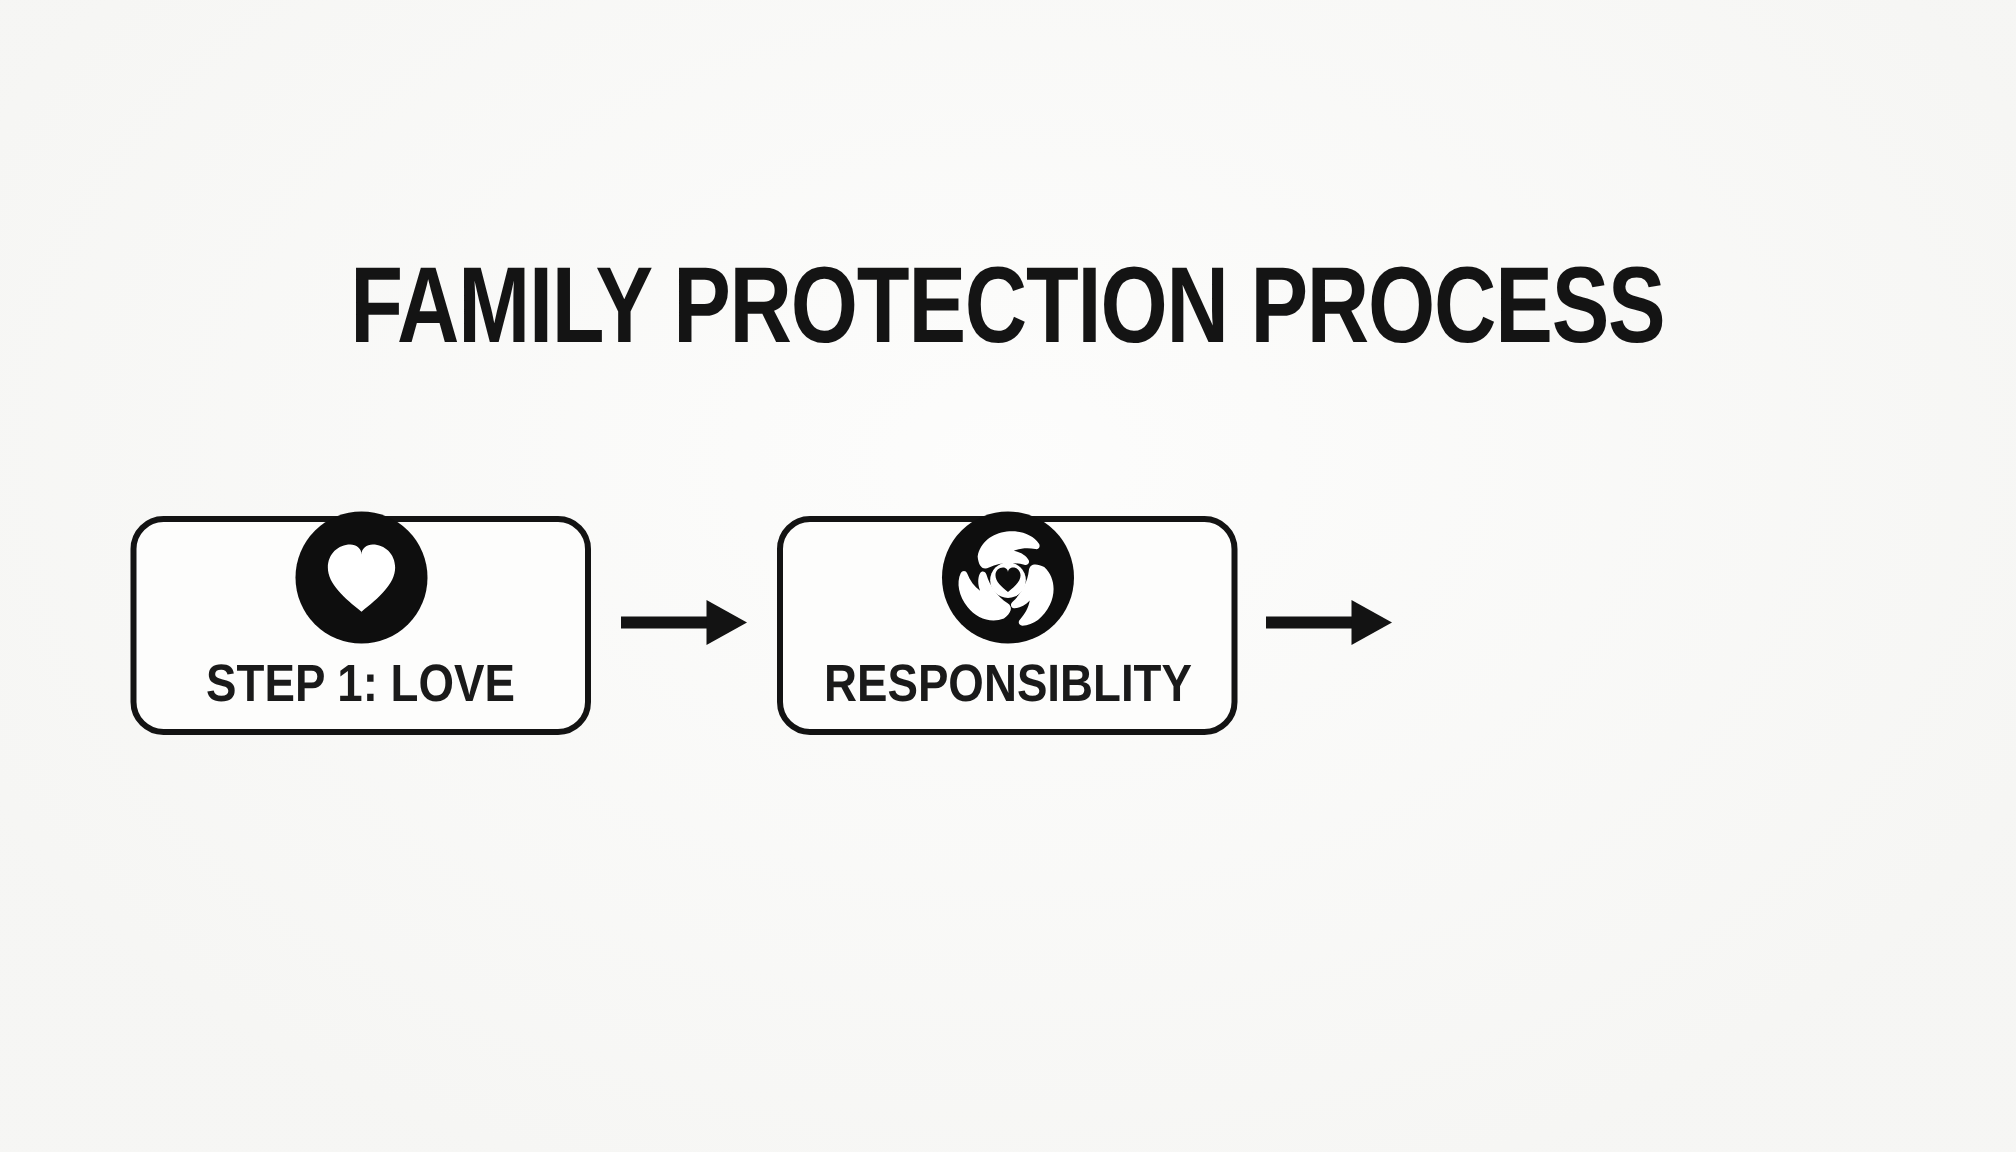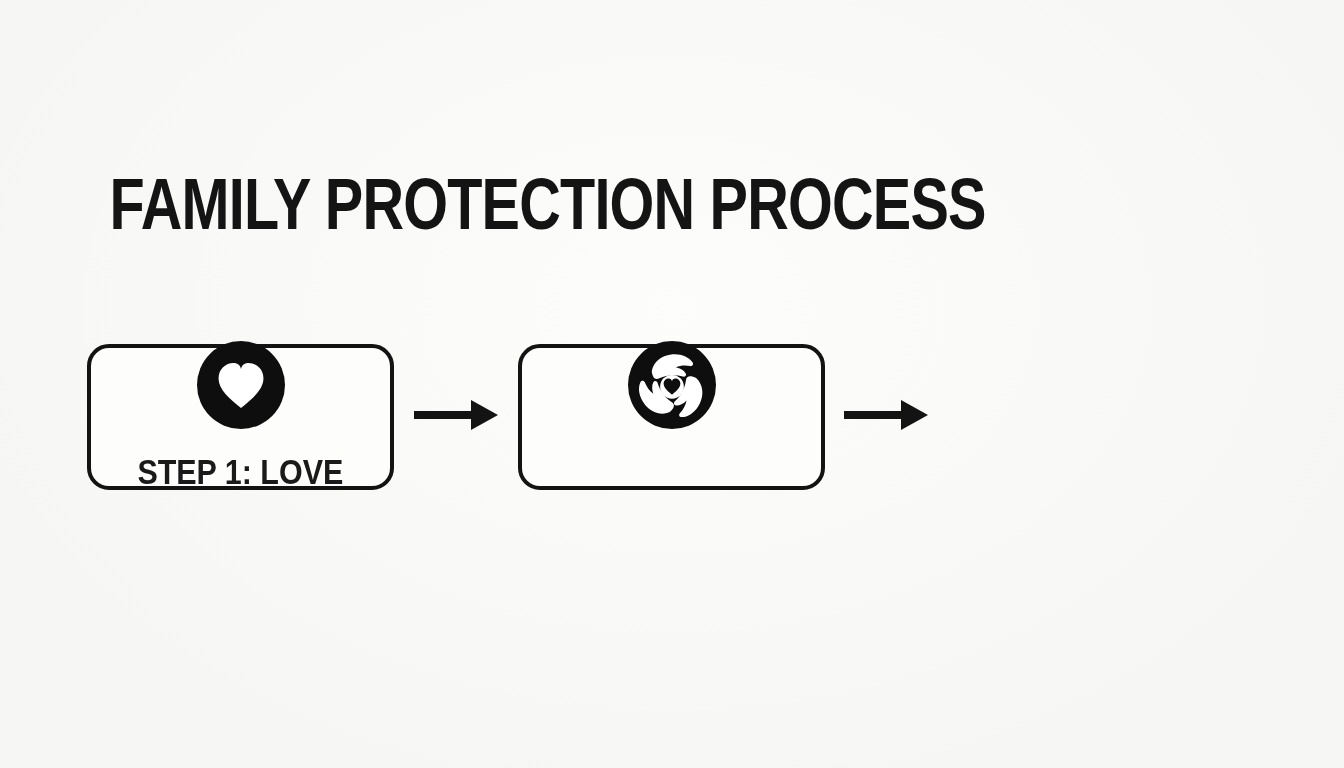--- a/index.html
+++ b/index.html
@@ -22,20 +22,21 @@
     position: absolute;
     inset: 0;
     background: radial-gradient(ellipse at 50% 40%, rgba(255,255,255,0.6) 0%, rgba(240,240,238,0.35) 80%);
     pointer-events: none;
   }
   .title {
     position: absolute;
     top: 168px;
     left: 0;
     width: 100%;
+    text-align: center;
     z-index: 2;
   }
   .title span {
     display: inline-block;
     font-size: 72px;
     line-height: 1;
     font-weight: bold;
     letter-spacing: -1px;
     transform: scaleX(0.8);
     transform-origin: 50% 50%;
@@ -72,21 +73,20 @@
     inset: 0;
     width: 100%;
     height: 100%;
   }
   .step-label {
     position: absolute;
     top: 90px;
     left: 0;
     width: 100%;
     text-align: center;
-    margin-top: 16px;
   }
   .step-label span {
     display: inline-block;
     font-size: 35px;
     line-height: 1;
     font-weight: bold;
     transform: scaleX(0.87);
     transform-origin: 50% 50%;
     white-space: nowrap;
     color: #1a1a1a;
@@ -142,20 +142,23 @@
         <use href="#hand"></use>
         <use href="#hand" transform="rotate(122 50 52)"></use>
         <use href="#hand" transform="rotate(238 50 52)"></use>
         <circle cx="50" cy="52" r="13.5" fill="#ffffff"></circle>
         <path fill="#0e0e0e" d="M50,61 C45,57 40.5,53 40.5,48.3
           C40.5,44.8 43.2,42.5 46.2,42.5 C48,42.5 50,43.9 50,46
           C50,43.9 52,42.5 53.8,42.5 C56.8,42.5 59.5,44.8 59.5,48.3
           C59.5,53 55,57 50,61 Z"></path>
       </svg>
     </div>
+    <div class="step-label">
+      <span>RESPONSIBLITY</span>
+    </div>
   </div>
 
   <svg class="arrow a2" viewBox="0 0 84 34" aria-hidden="true">
     <rect x="0" y="13" width="60" height="8" fill="#131313"></rect>
     <polygon points="57,2 84,17 57,32" fill="#131313"></polygon>
   </svg>
 
 
 </div>
 

